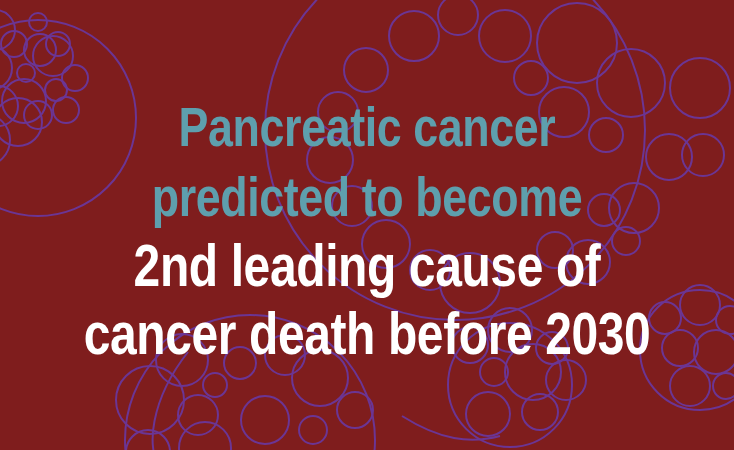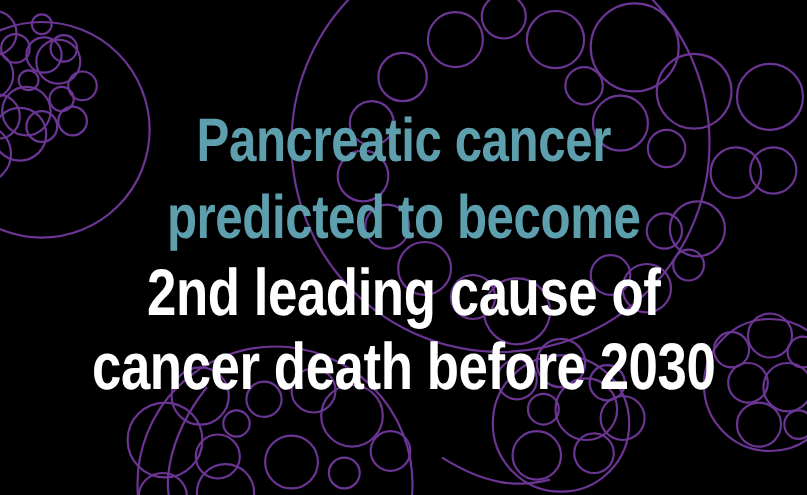--- a/index.html
+++ b/index.html
@@ -10,21 +10,21 @@
     width: 734px;
     height: 450px;
     overflow: hidden;
     font-family: "Liberation Sans", sans-serif;
   }
 
   .banner {
     position: relative;
     width: 734px;
     height: 450px;
-    background: #000000;
+    background: #7f1d1d;
     overflow: hidden;
   }
 
   .bg-pattern {
     position: absolute;
     inset: 0;
     width: 734px;
     height: 450px;
     pointer-events: none;
   }

